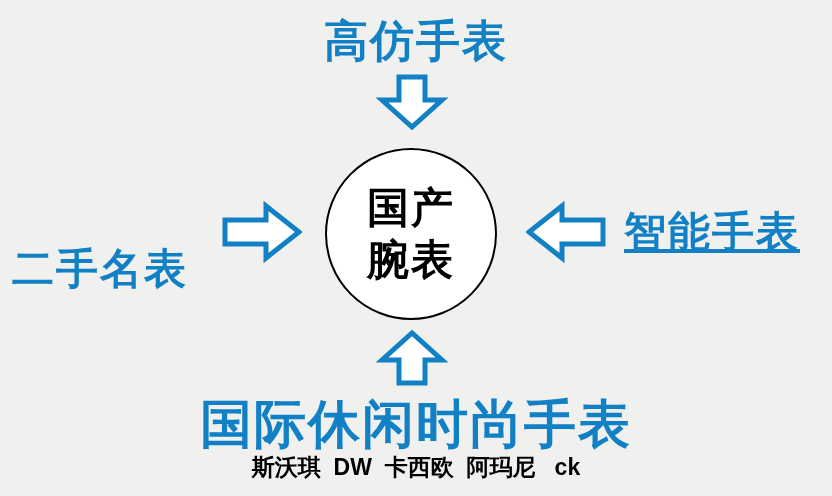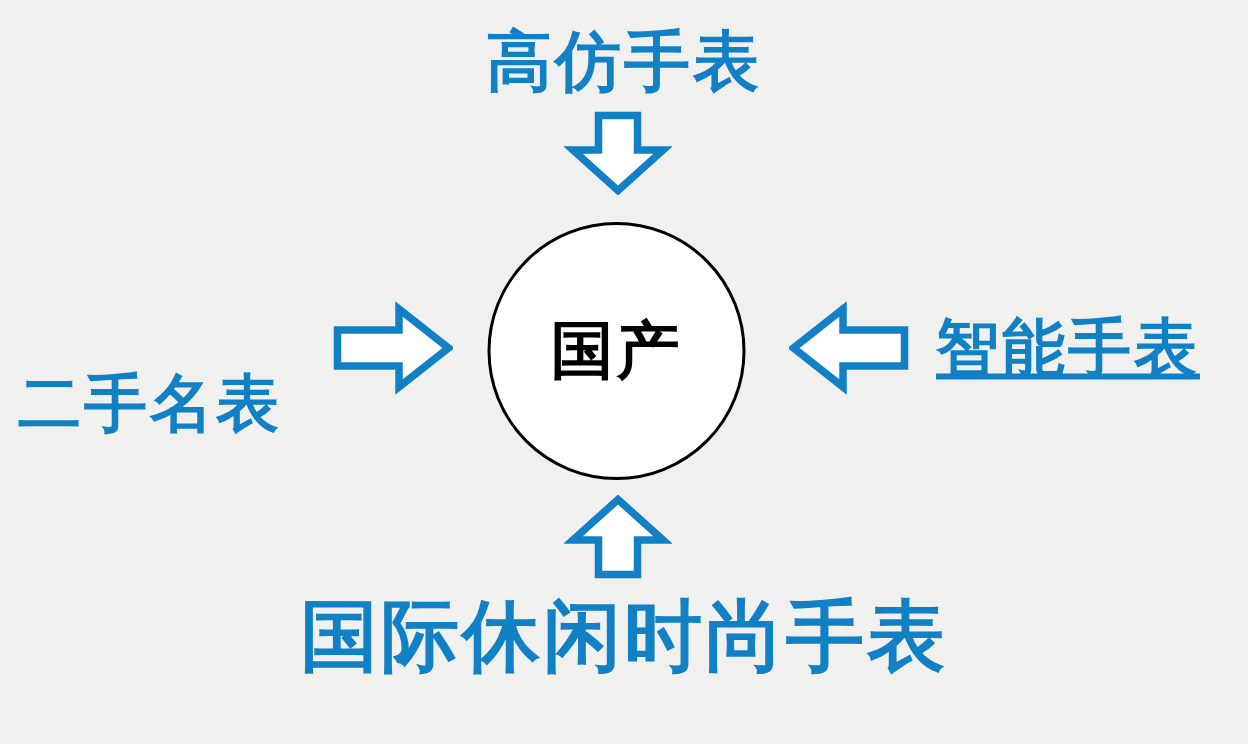--- a/index.html
+++ b/index.html
@@ -98,23 +98,25 @@
 <div class="canvas">
 
   <div class="label label-top">高仿手表</div>
 
   <div class="label label-left">二手名表</div>
 
   <div class="label label-right">智能手表</div>
 
   <div class="label label-bottom">国际休闲时尚手表</div>
 
+  <div class="footnote">斯沃琪  DW  卡西欧  阿玛尼   ck</div>
 
   <div class="center-circle">
     <div class="line">国产</div>
+    <div class="line">腕表</div>
   </div>
 
   <div class="arrow arrow-down">
     <svg width="72" height="56" viewBox="0 0 72 56" aria-hidden="true">
       <polygon points="23,3 23,26 6,26 36,53 66,26 49,26 49,3"></polygon>
     </svg>
   </div>
 
   <div class="arrow arrow-up">
     <svg width="72" height="56" viewBox="0 0 72 56" aria-hidden="true">

